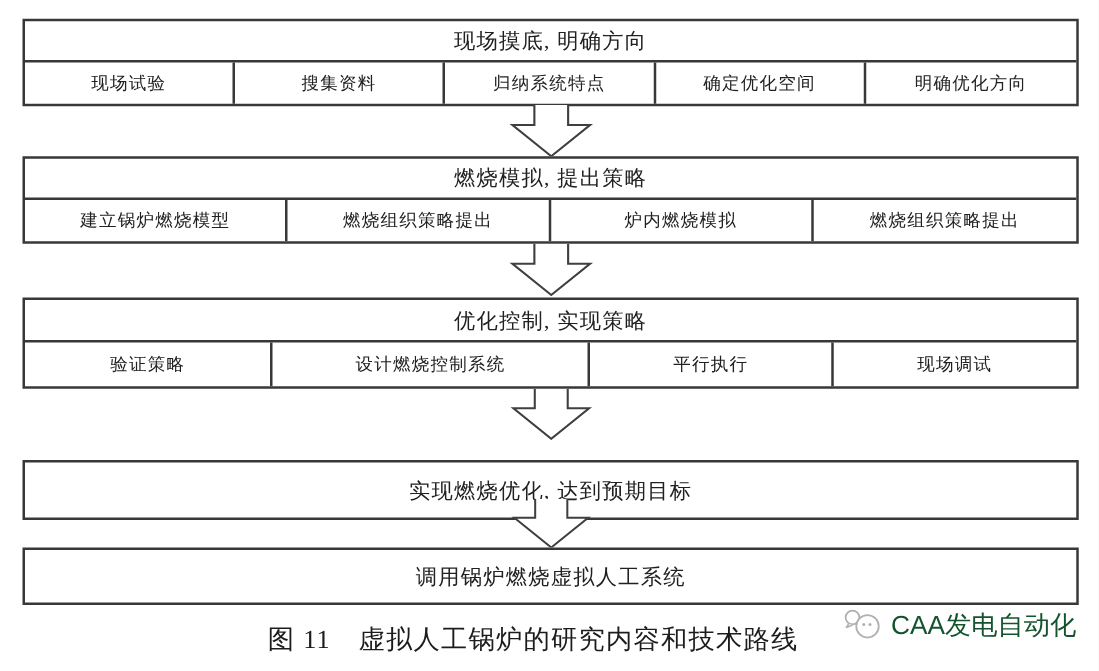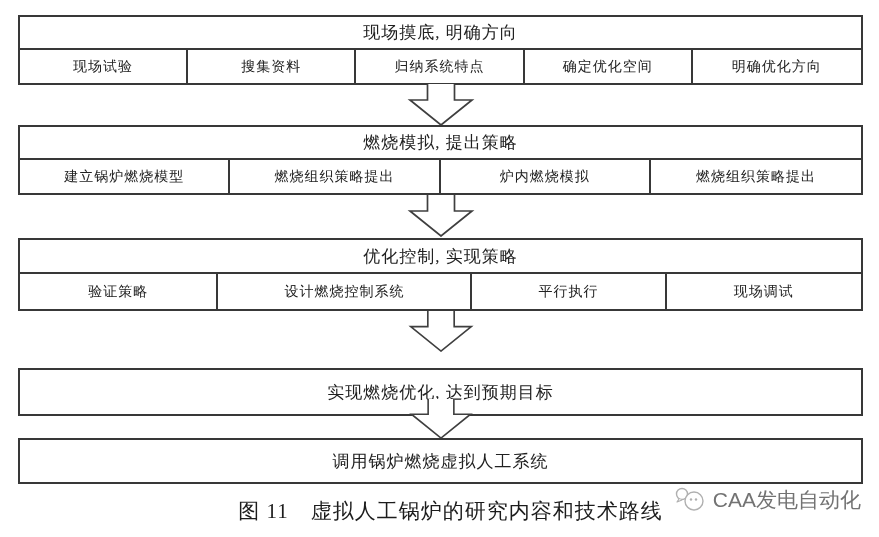--- a/index.html
+++ b/index.html
@@ -37,33 +37,33 @@
     border-right: 2px solid #383838;
   }
   .cell:last-child { border-right: none; }
   .single .stage-header { height: 100%; }
   .arrow {
     position: absolute;
     left: 406px; width: 70px;
   }
   .caption {
     position: absolute;
-    left: 28px; width: 845px; top: 497px;
+    left: 4px; width: 845px; top: 497px;
     text-align: center;
     font-size: 21px;
     letter-spacing: 1px;
     color: #1c1c1c;
   }
   .watermark {
     position: absolute;
     top: 486px; right: 16px;
     display: flex; align-items: center; gap: 6px;
     font-family: "Liberation Sans", "DejaVu Sans", sans-serif;
     font-size: 21px;
-    color: #737373;
+    color: #14532d;
     background: rgba(255,255,255,0.7);
     padding: 0 2px;
   }
 </style>
 </head>
 <body>
 
 <div class="canvas">
 
   <div class="stage" style="top:15px; height:70px;">

